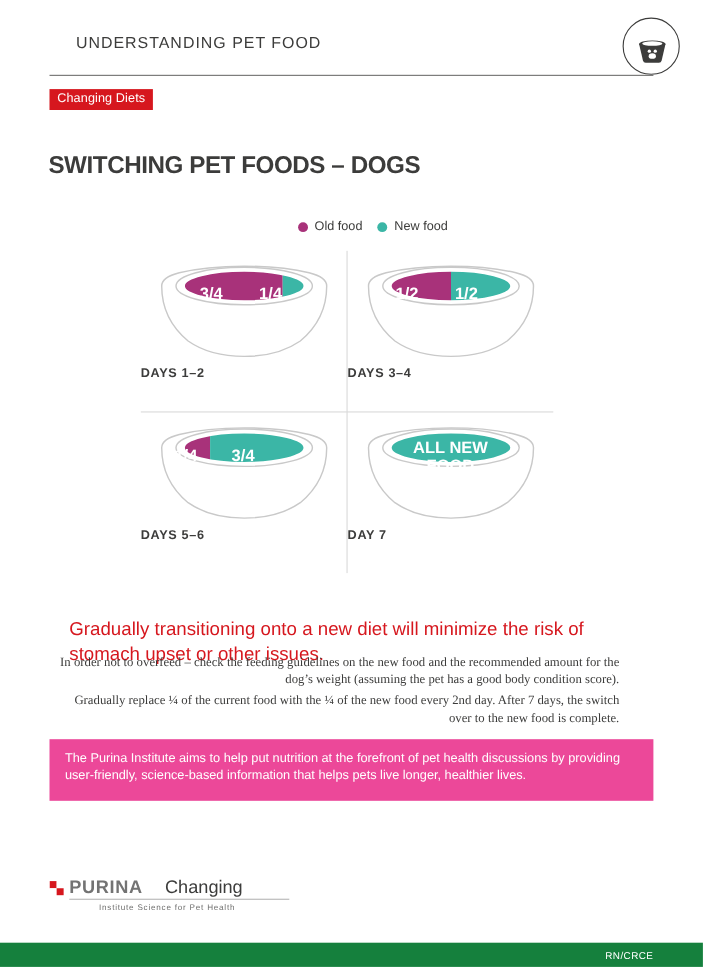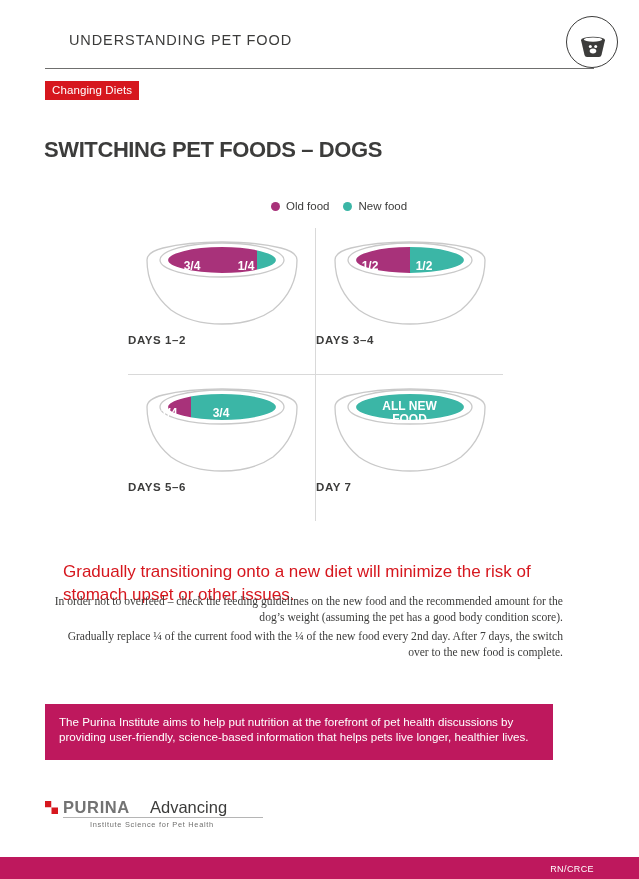--- a/index.html
+++ b/index.html
@@ -154,21 +154,21 @@
     top: 106px;
     width: 187px;
     text-align: left;
     font-size: 11.5px;
     font-weight: bold;
     letter-spacing: 0.6px;
     color: #3c3c3b;
   }
   .frac-label {
     position: absolute;
-    font-size: 12px;
+    font-size: 15px;
     font-weight: bold;
     color: #ffffff;
     pointer-events: none;
     text-align: center;
     line-height: 1.05;
   }
 
   
   .lead {
     position: absolute;
@@ -191,24 +191,24 @@
     text-align: right;
   }
   .p1 { top: 594px; }
   .p2 { top: 629px; }
   .p3 { top: 665px; }
 
   
   .callout {
     position: absolute;
     left: 45px;
-    top: 704px;
-    width: 508px;
+    top: 672px;
+    width: 549px;
     height: 56px;
-    background: #be185d;
+    background: #ec4899;
     color: #ffffff;
     padding: 10px 14px;
     font-size: 11.6px;
     line-height: 1.33;
     font-weight: 500;
   }
 
   
   .logo {
     position: absolute;
@@ -258,21 +258,21 @@
     background: #b5b5b5;
   }
 
   
   .footer-bar {
     position: absolute;
     left: 0;
     bottom: 0;
     width: 639px;
     height: 22px;
-    background: #be185d;
+    background: #15803d;
   }
   .footer-code {
     position: absolute;
     right: 45px;
     bottom: 5px;
     font-size: 9px;
     color: #ffffff;
     letter-spacing: 0.4px;
   }
 </style>
@@ -396,21 +396,21 @@
   <div class="callout">The Purina Institute aims to help put nutrition at the forefront of pet health discussions by providing user-friendly, science-based information that helps pets live longer, healthier lives.</div>
 
   <div class="logo">
     <svg class="logo-mark" viewBox="0 0 13 13">
       <rect x="0" y="0" width="6.5" height="6.5" fill="#d6171e"></rect>
       <rect x="6.5" y="0" width="6.5" height="6.5" fill="#ffffff"></rect>
       <rect x="0" y="6.5" width="6.5" height="6.5" fill="#ffffff"></rect>
       <rect x="6.5" y="6.5" width="6.5" height="6.5" fill="#d6171e"></rect>
     </svg>
     <div class="logo-purina">PURINA</div>
-    <div class="logo-institute">Advancing</div>
+    <div class="logo-institute">Changing</div>
     <div class="logo-rule"></div>
     <div class="logo-tagline">Institute Science for Pet Health</div>
   </div>
 
   <div class="footer-bar">
     <div class="footer-code">RN/CRCE</div>
   </div>
 
 </div>
 

